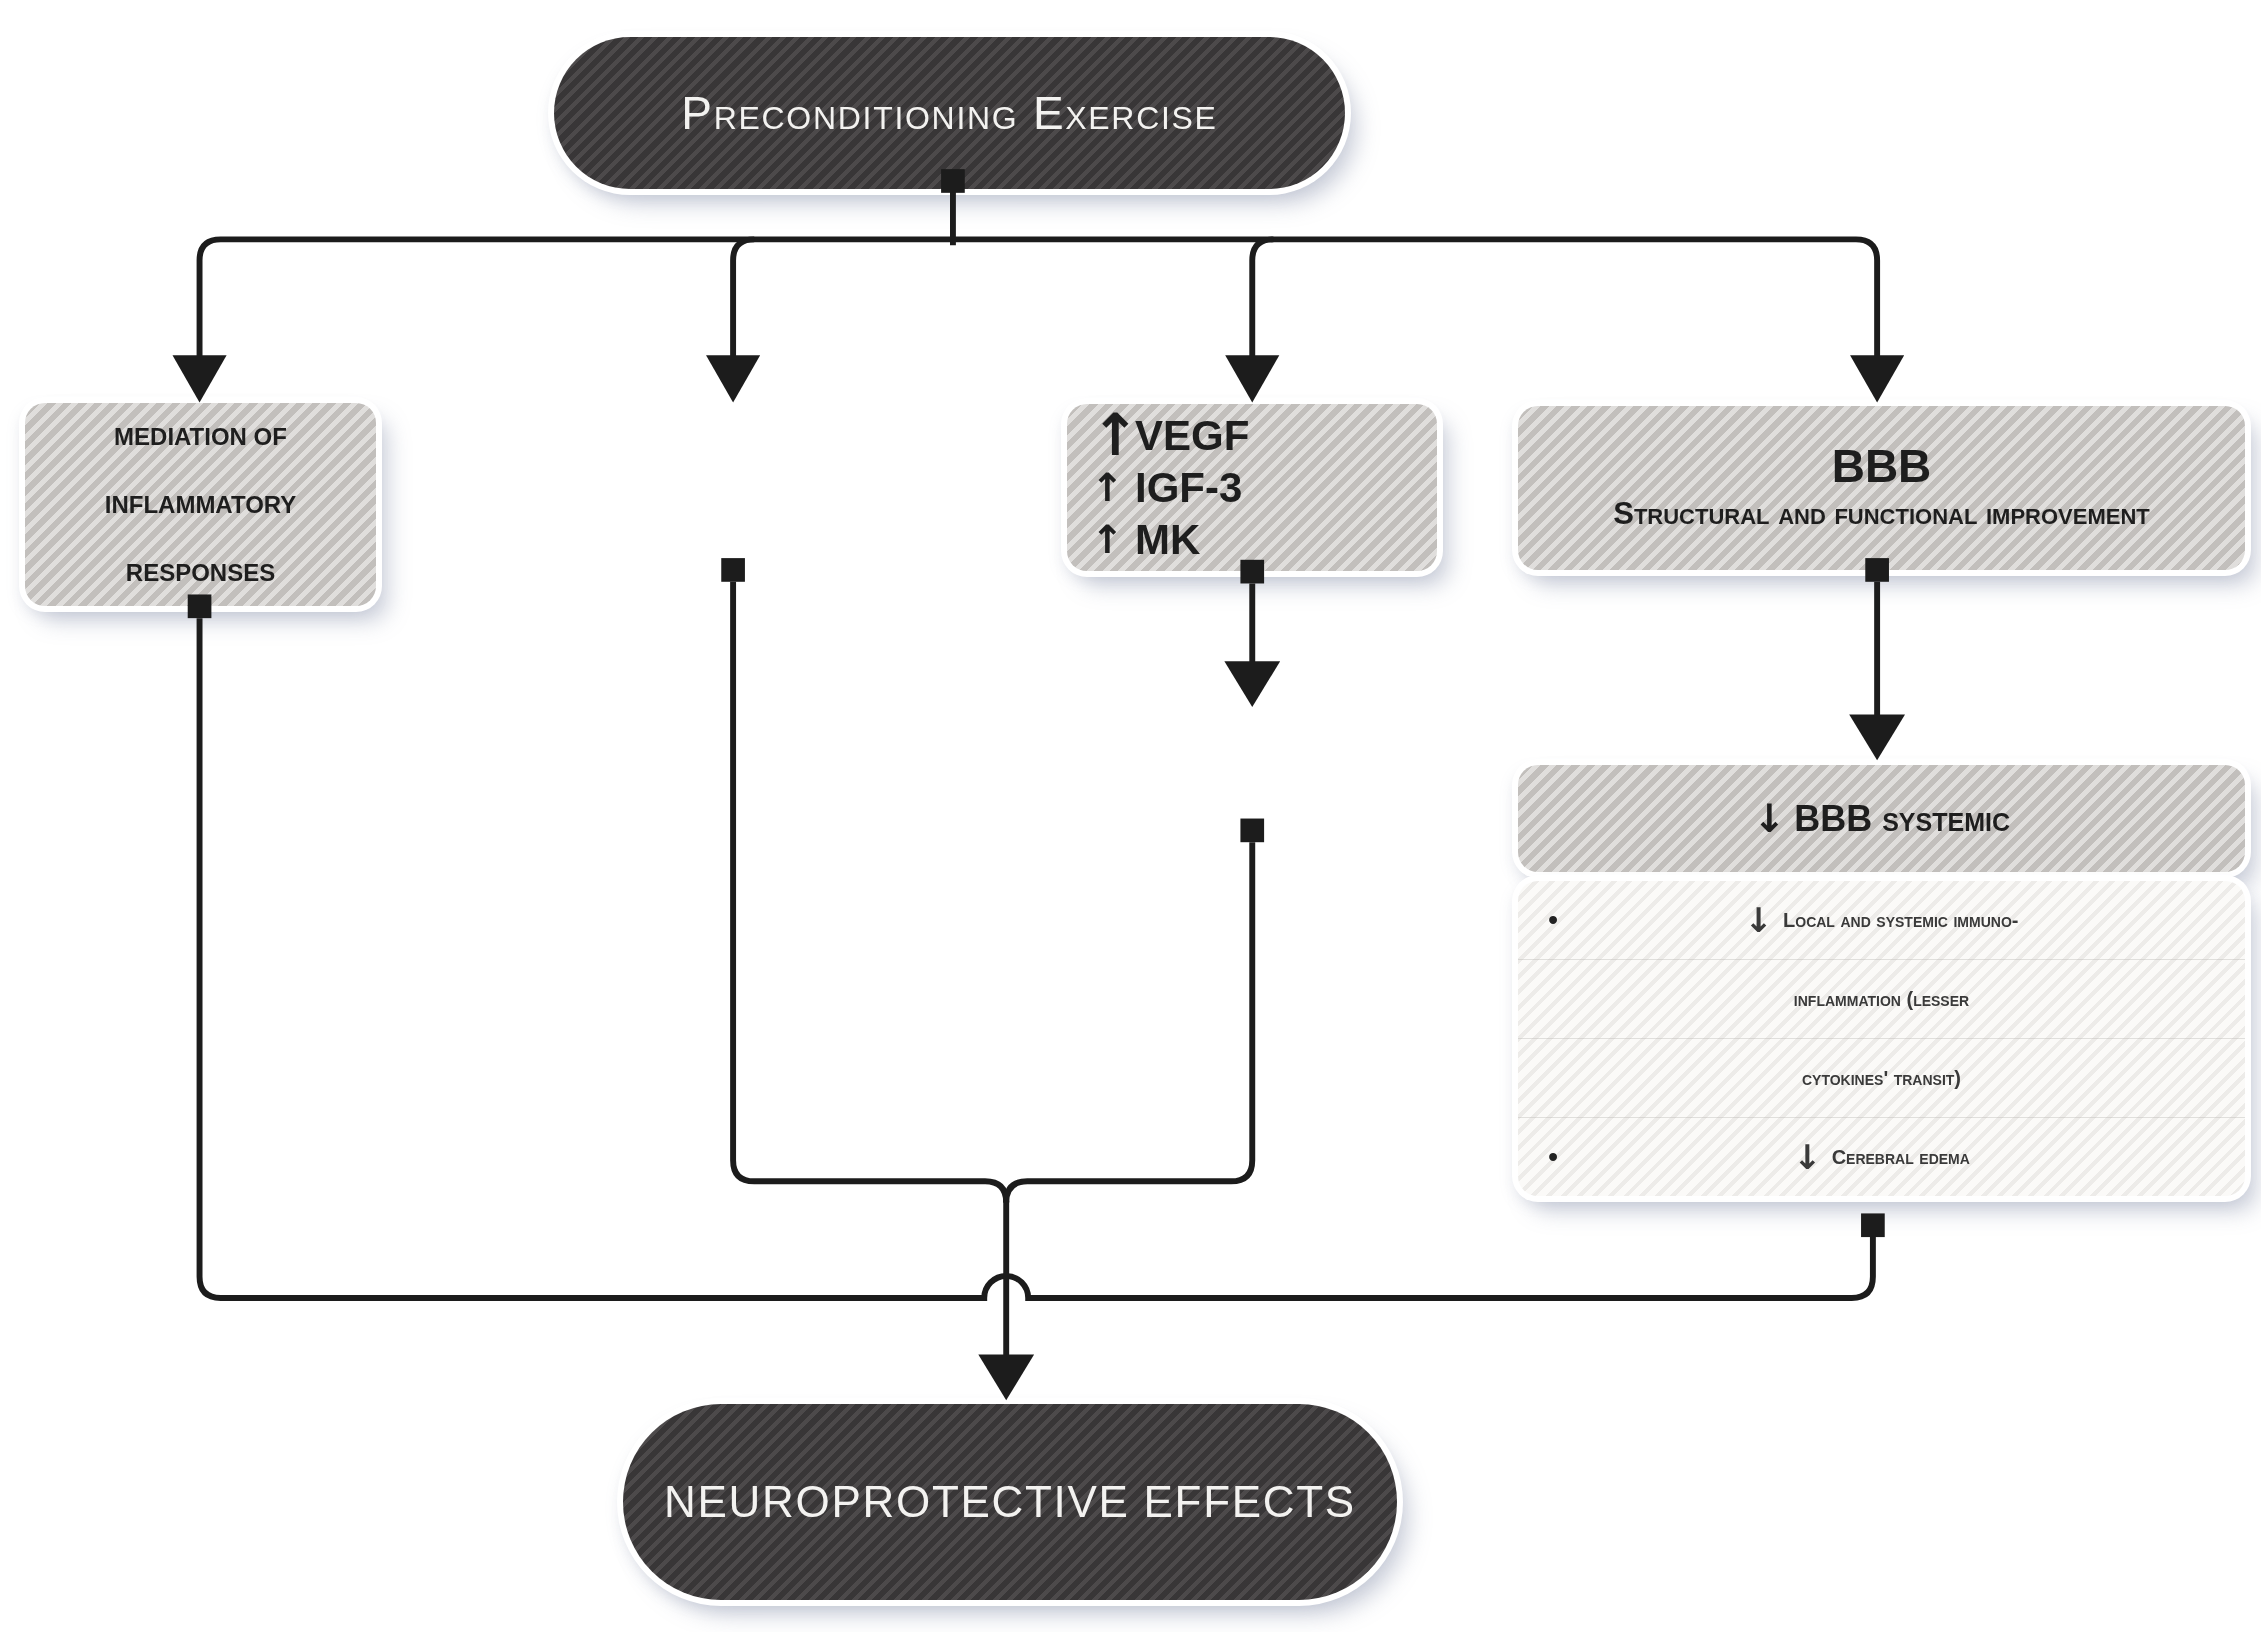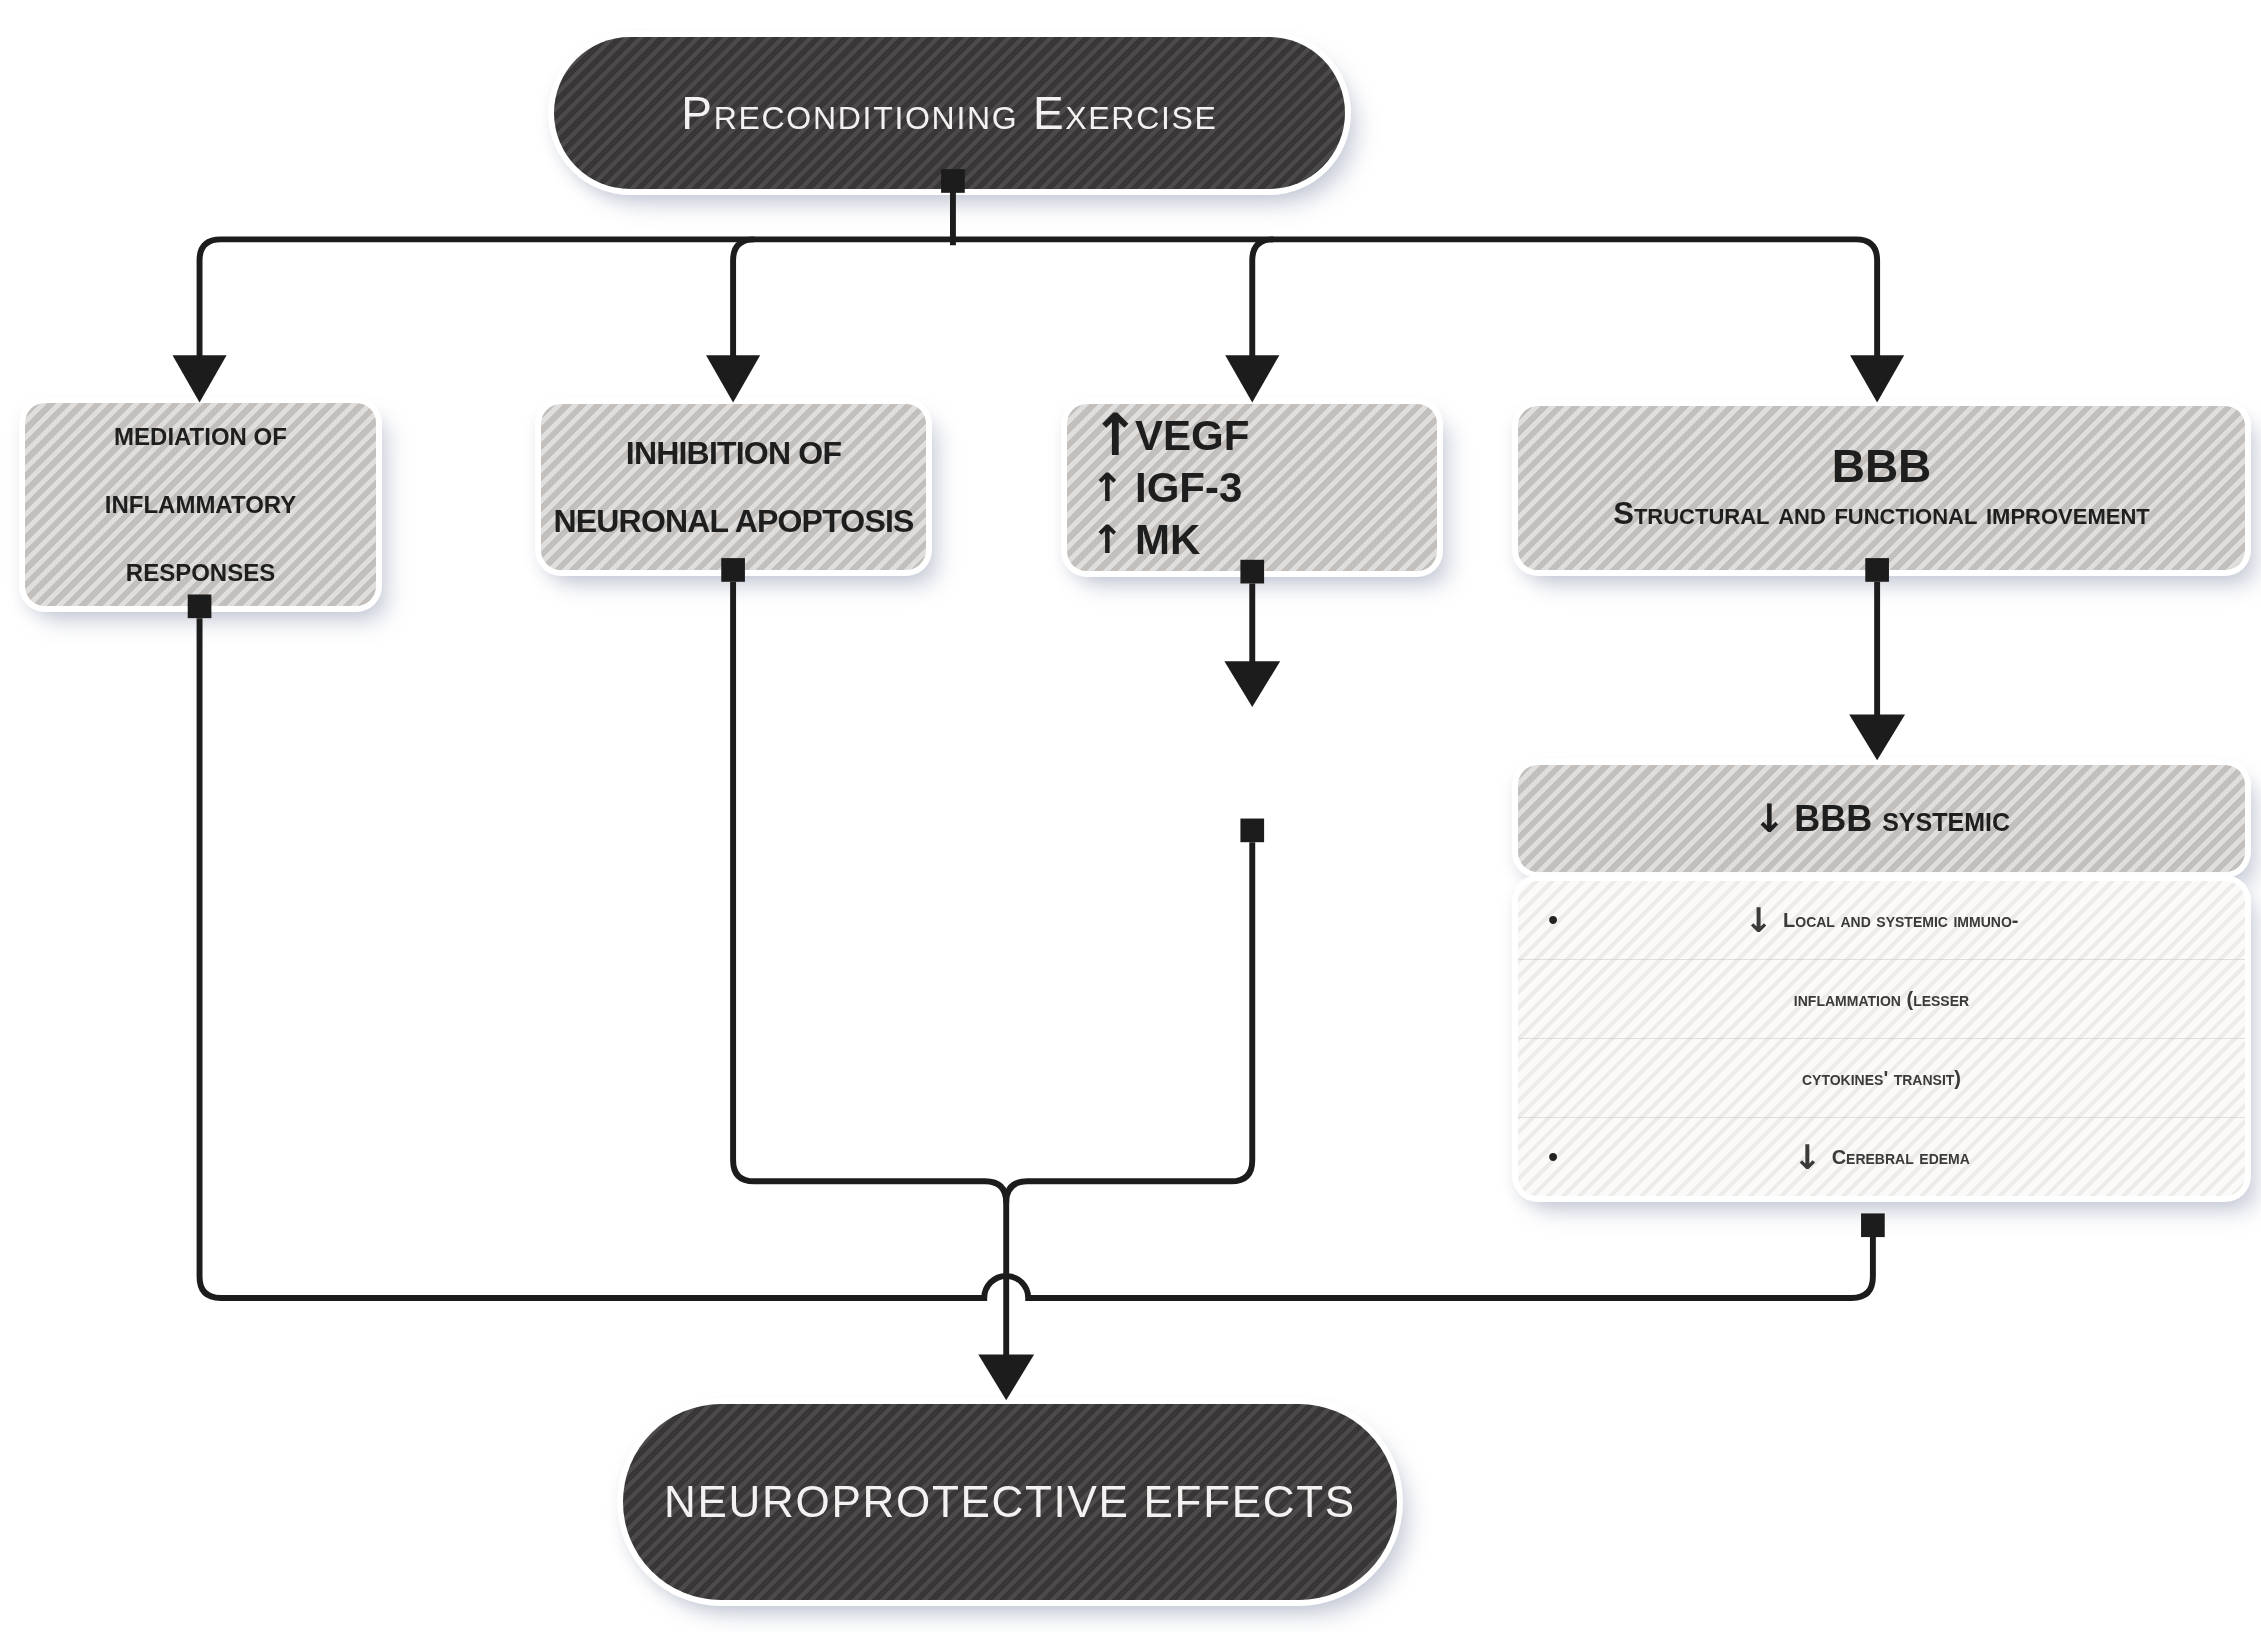--- a/index.html
+++ b/index.html
@@ -71,24 +71,20 @@
   <div class="node dark pill" id="root-pill">
     <span class="t">Preconditioning Exercise</span>
   </div>
 
   <div class="node gray" id="mediation">
     <span class="t">MEDIATION OF</span>
     <span class="t">INFLAMMATORY</span>
     <span class="t">RESPONSES</span>
   </div>
 
-  <div class="node gray" id="inhibition">
-    <span class="t">INHIBITION OF</span>
-    <span class="t">NEURONAL APOPTOSIS</span>
-  </div>
 
   <div class="node gray" id="factors">
     <div class="factor-row">
       <span class="up big">↑</span>
       <span class="t">VEGF</span>
     </div>
     <div class="factor-row">
       <span class="up">↑</span>
       <span class="t">IGF-3</span>
     </div>

